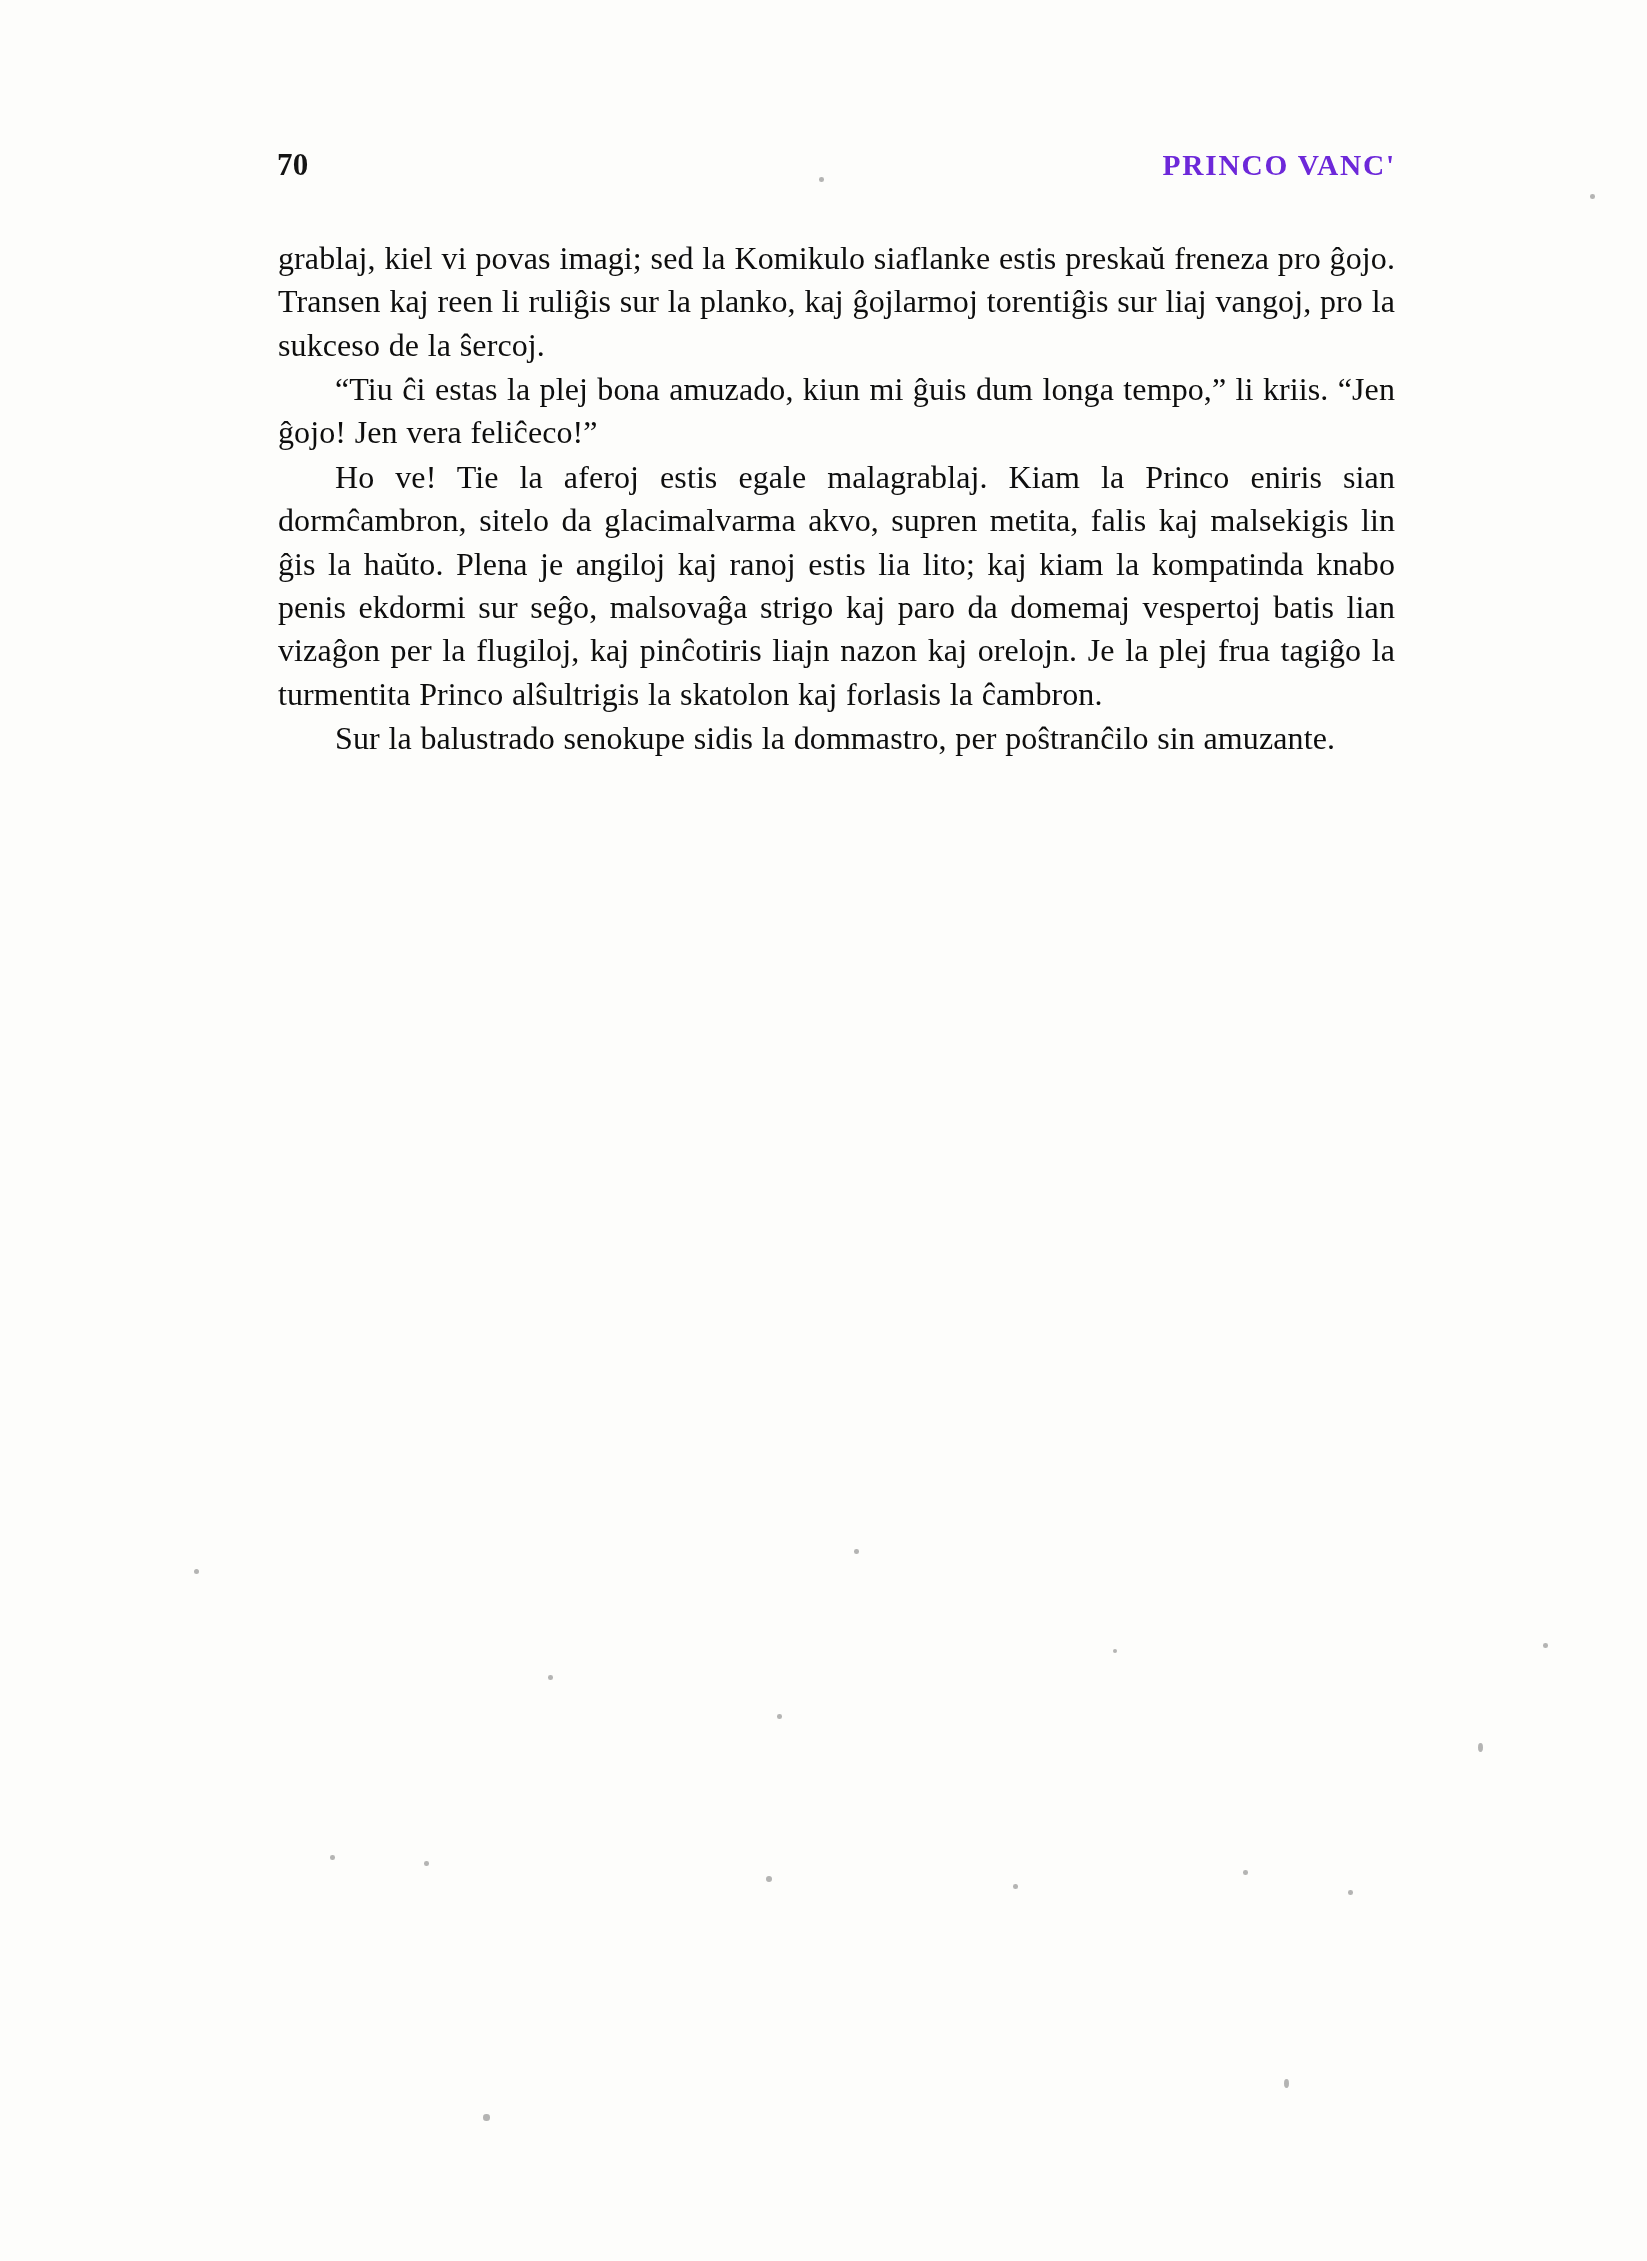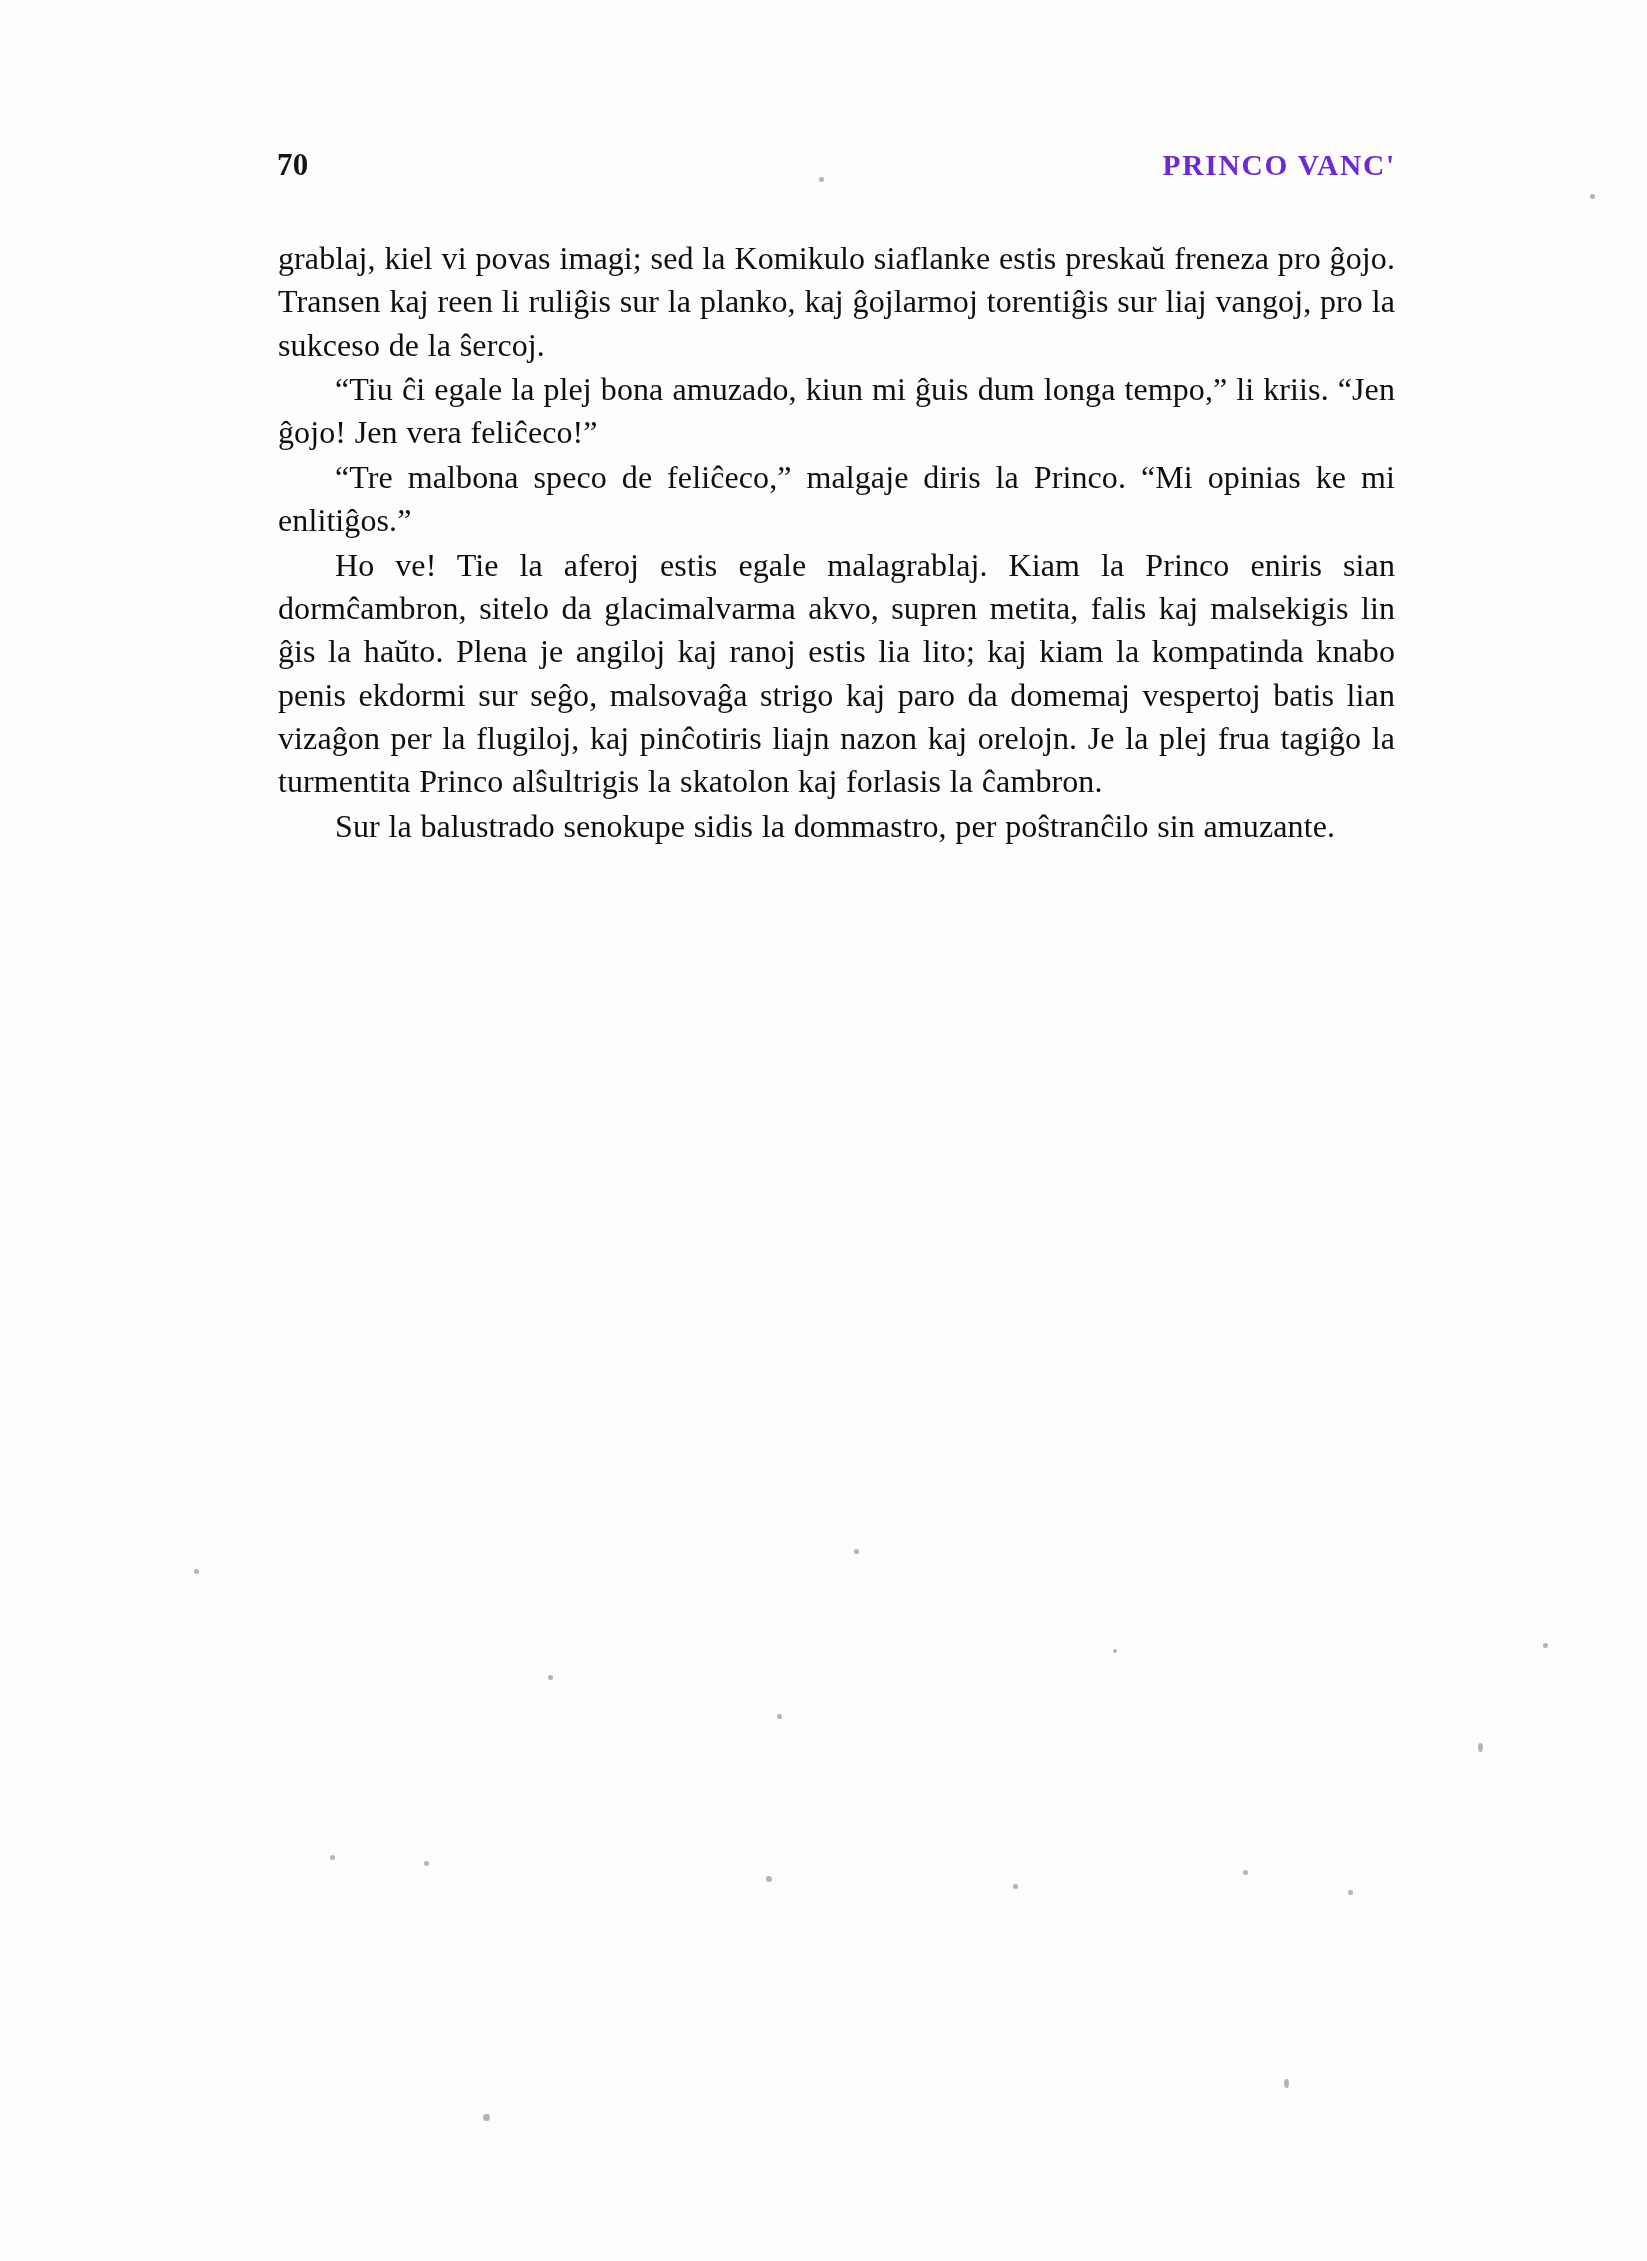--- a/index.html
+++ b/index.html
@@ -83,22 +83,21 @@
 
   <div class="content">
 
     <div class="running-head">
       <span class="folio">70</span>
       <span class="head-title">PRINCO VANC'</span>
     </div>
 
     <div class="body-text">
       <p class="noindent">grablaj, kiel vi povas imagi; sed la Komikulo siaflanke estis preskaŭ freneza pro ĝojo. Transen kaj reen li ruliĝis sur la planko, kaj ĝojlarmoj torentiĝis sur liaj vangoj, pro la sukceso de la ŝercoj.</p>
-      <p class="indent">“Tiu ĉi egale la plej bona amuzado, kiun mi ĝuis dum longa tempo,” li kriis.  “Jen ĝojo!  Jen vera feliĉeco!”</p>
-      <p class="indent">“Tre malbona speco de feliĉeco,” malgaje diris la Princo.  “Mi opinias ke mi enlitiĝos.”</p>
+      <p class="indent">“Tiu ĉi estas la plej bona amuzado, kiun mi ĝuis dum longa tempo,” li kriis.  “Jen ĝojo!  Jen vera feliĉeco!”</p>
       <p class="indent">Ho ve!  Tie la aferoj estis egale malagrablaj. Kiam la Princo eniris sian dormĉambron, sitelo da glacimalvarma akvo, supren metita, falis kaj malsekigis lin ĝis la haŭto.  Plena je angiloj kaj ranoj estis lia lito; kaj kiam la kompatinda knabo penis ekdormi sur seĝo, malsovaĝa strigo kaj paro da domemaj vespertoj batis lian vizaĝon per la flugiloj, kaj pinĉotiris liajn nazon kaj orelojn.  Je la plej frua tagiĝo la turmentita Princo alŝultrigis la skatolon kaj forlasis la ĉambron.</p>
       <p class="indent">Sur la balustrado senokupe sidis la dommastro, per poŝtranĉilo sin amuzante.</p>
     </div>
 
   </div>
 
   <span class="speck" style="left:194px; top:1569px; width:5.3px; height:5.3px;"></span>
   <span class="speck" style="left:854px; top:1549px; width:4.7px; height:4.7px;"></span>
   <span class="speck" style="left:1113px; top:1649px; width:4.1px; height:4.1px;"></span>
   <span class="speck" style="left:1543px; top:1643px; width:4.7px; height:4.7px;"></span>

